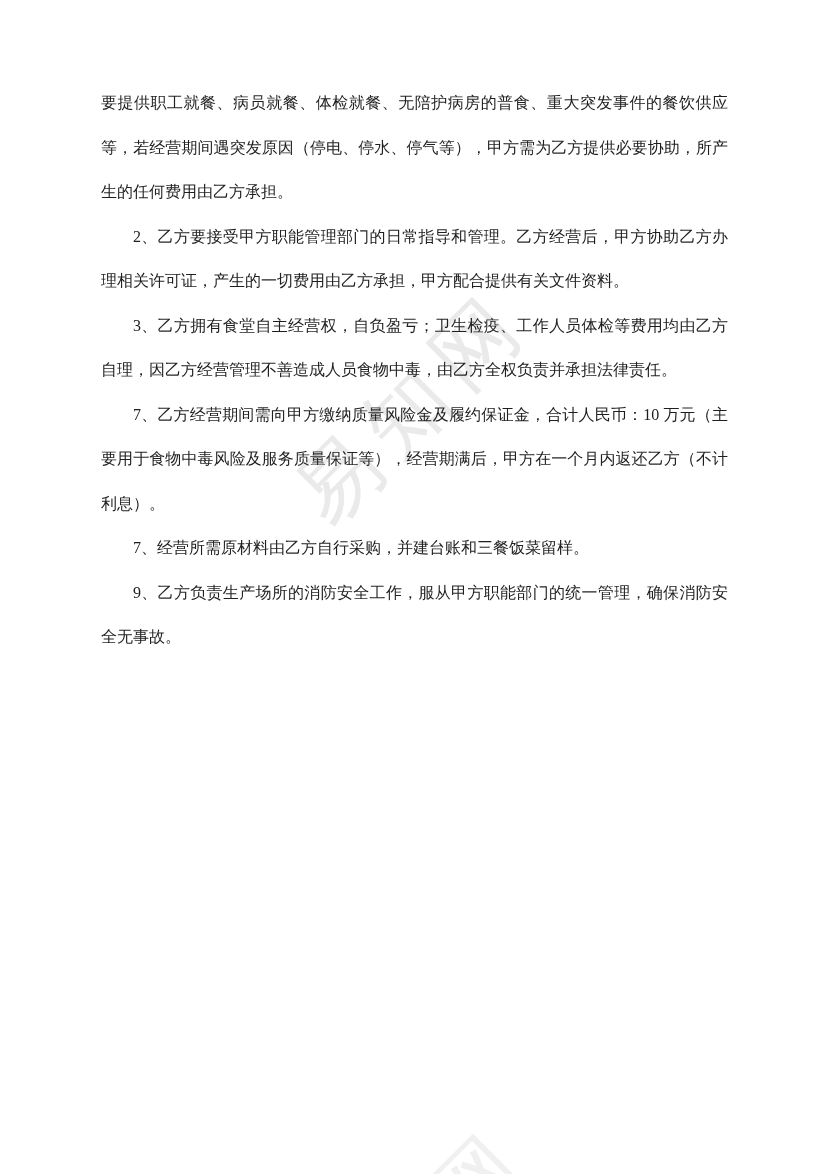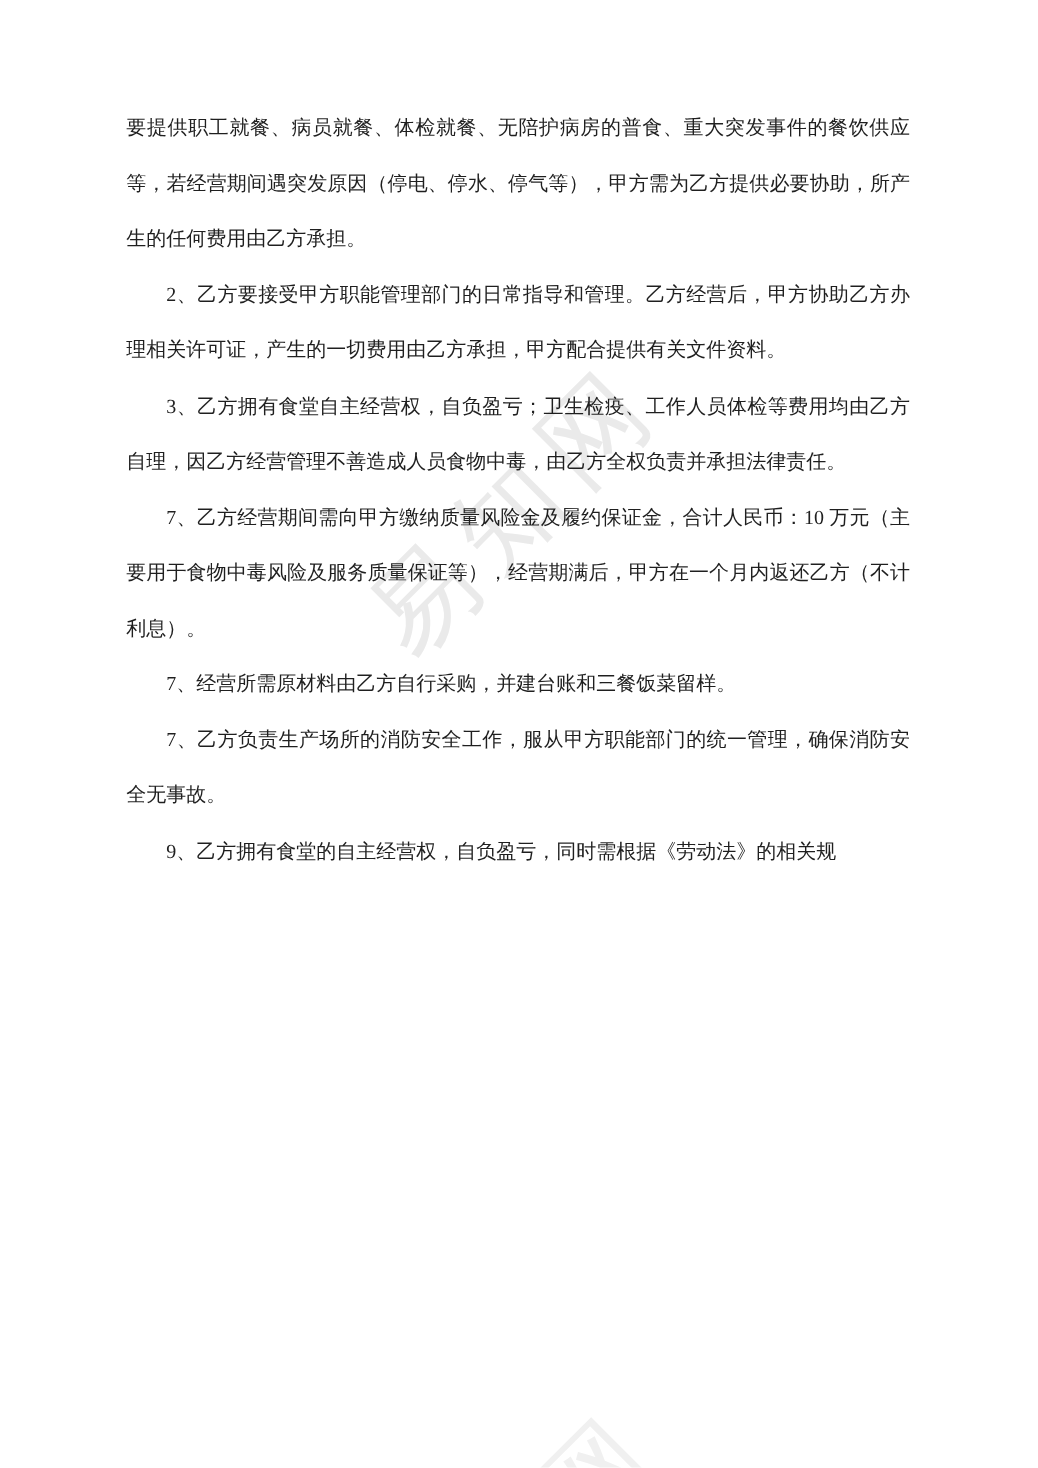--- a/index.html
+++ b/index.html
@@ -70,17 +70,16 @@
   <span class="watermark center">易知网</span>
 
   <span class="watermark bottom">易知网</span>
 
   <div class="content">
     <p>要提供职工就餐、病员就餐、体检就餐、无陪护病房的普食、重大突发事件的餐饮供应等，若经营期间遇突发原因（停电、停水、停气等），甲方需为乙方提供必要协助，所产生的任何费用由乙方承担。</p>
     <p class="indent">2、乙方要接受甲方职能管理部门的日常指导和管理。乙方经营后，甲方协助乙方办理相关许可证，产生的一切费用由乙方承担，甲方配合提供有关文件资料。</p>
     <p class="indent">3、乙方拥有食堂自主经营权，自负盈亏；卫生检疫、工作人员体检等费用均由乙方自理，因乙方经营管理不善造成人员食物中毒，由乙方全权负责并承担法律责任。</p>
     <p class="indent">7、乙方经营期间需向甲方缴纳质量风险金及履约保证金，合计人民币：10 万元（主要用于食物中毒风险及服务质量保证等），经营期满后，甲方在一个月内返还乙方（不计利息）。</p>
     <p class="indent">7、经营所需原材料由乙方自行采购，并建台账和三餐饭菜留样。</p>
-    <p class="indent">7、乙方负责生产场所的消防安全工作，服从甲方职能部门的统一管理，确保消防安全无事故。</p>
-    <p class="indent">9、乙方拥有食堂的自主经营权，自负盈亏，同时需根据《劳动法》的相关规</p>
+    <p class="indent">9、乙方负责生产场所的消防安全工作，服从甲方职能部门的统一管理，确保消防安全无事故。</p>
   </div>
 
 </div>
 
 </body></html>

